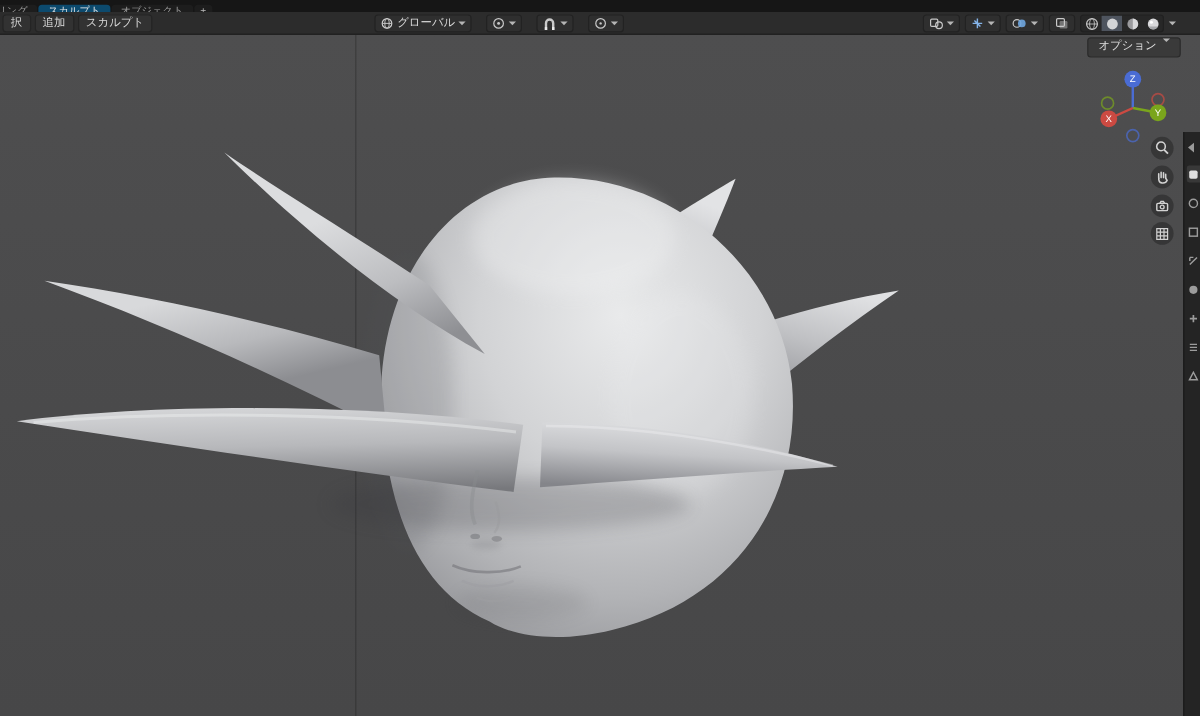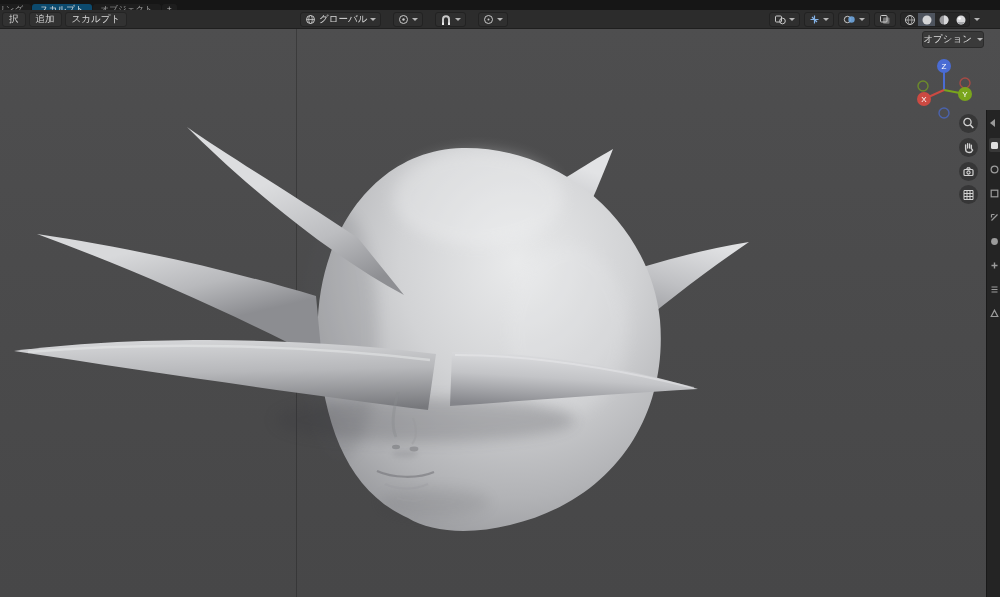--- a/index.html
+++ b/index.html
@@ -21,35 +21,35 @@
   .tab.first{margin-left:-6px;padding-left:3px}
   .tab.active{background:#0c4a6e;color:#e9e9e9}
   .tab.plus{padding:0 5px;color:#bcbcbc}
 
   
   .header{position:absolute;left:0;top:10px;right:0;height:18px;background:#2c2c2c;
           border-bottom:1px solid #1f1f1f;z-index:30}
   .hdr-left{position:absolute;left:2px;top:2px;display:flex;gap:3px;align-items:center}
   .menu-btn{height:13px;display:flex;align-items:center;background:#323232;border:1px solid #242424;
             border-radius:3px;padding:0 6px;font-size:9.5px;color:#d9d9d9;cursor:default;white-space:nowrap}
-  .hdr-center{position:absolute;left:300px;top:2px;display:flex;gap:12px;align-items:flex-start}
+  .hdr-center{position:absolute;left:312px;top:2px;display:flex;gap:12px;align-items:flex-start}
   .hdr-right{position:absolute;right:20px;top:2px;display:flex;gap:4px;align-items:center}
   .hdr-group{display:flex;align-items:center;gap:3px;background:#2f2f2f;border:1px solid #222;
              border-radius:3px;height:13px;padding:0 4px}
   .hdr-group .lbl{font-size:9.5px;color:#d9d9d9;white-space:nowrap}
   .ic{display:flex;align-items:center;justify-content:center}
   .chev{width:0;height:0;border-left:3px solid transparent;border-right:3px solid transparent;
         border-top:3.5px solid #b5b5b5}
   .seg{display:flex;background:#272727;border:1px solid #202020;border-radius:3px;overflow:hidden;height:13px}
   .seg .cell{width:17px;height:13px;display:flex;align-items:center;justify-content:center}
   .seg .cell.active{background:#4e545e}
 
   
-  .options-btn{position:absolute;top:31px;right:16px;height:15px;display:flex;align-items:center;gap:5px;
-               background:#3a3a3a;border:1px solid #2b2b2b;border-radius:3px;padding:0 0;
+  .options-btn{position:absolute;top:31px;right:16px;height:15px;display:flex;gap:5px;
+               background:#3a3a3a;border:1px solid #2b2b2b;border-radius:3px;padding:0 8px;
                font-size:9.5px;color:#dedede;z-index:25;cursor:default}
 
   
   .gizmo{position:absolute;left:914px;top:56px;width:60px;height:64px;z-index:20}
   .navbtn{position:absolute;left:959px;width:19px;height:19px;border-radius:50%;
           background:rgba(28,28,28,.45);display:flex;align-items:center;justify-content:center;z-index:20}
 
   
   .strip{position:absolute;right:0;top:110px;bottom:0;width:13px;background:#242424;
          border-left:1px solid #191919;z-index:22}

